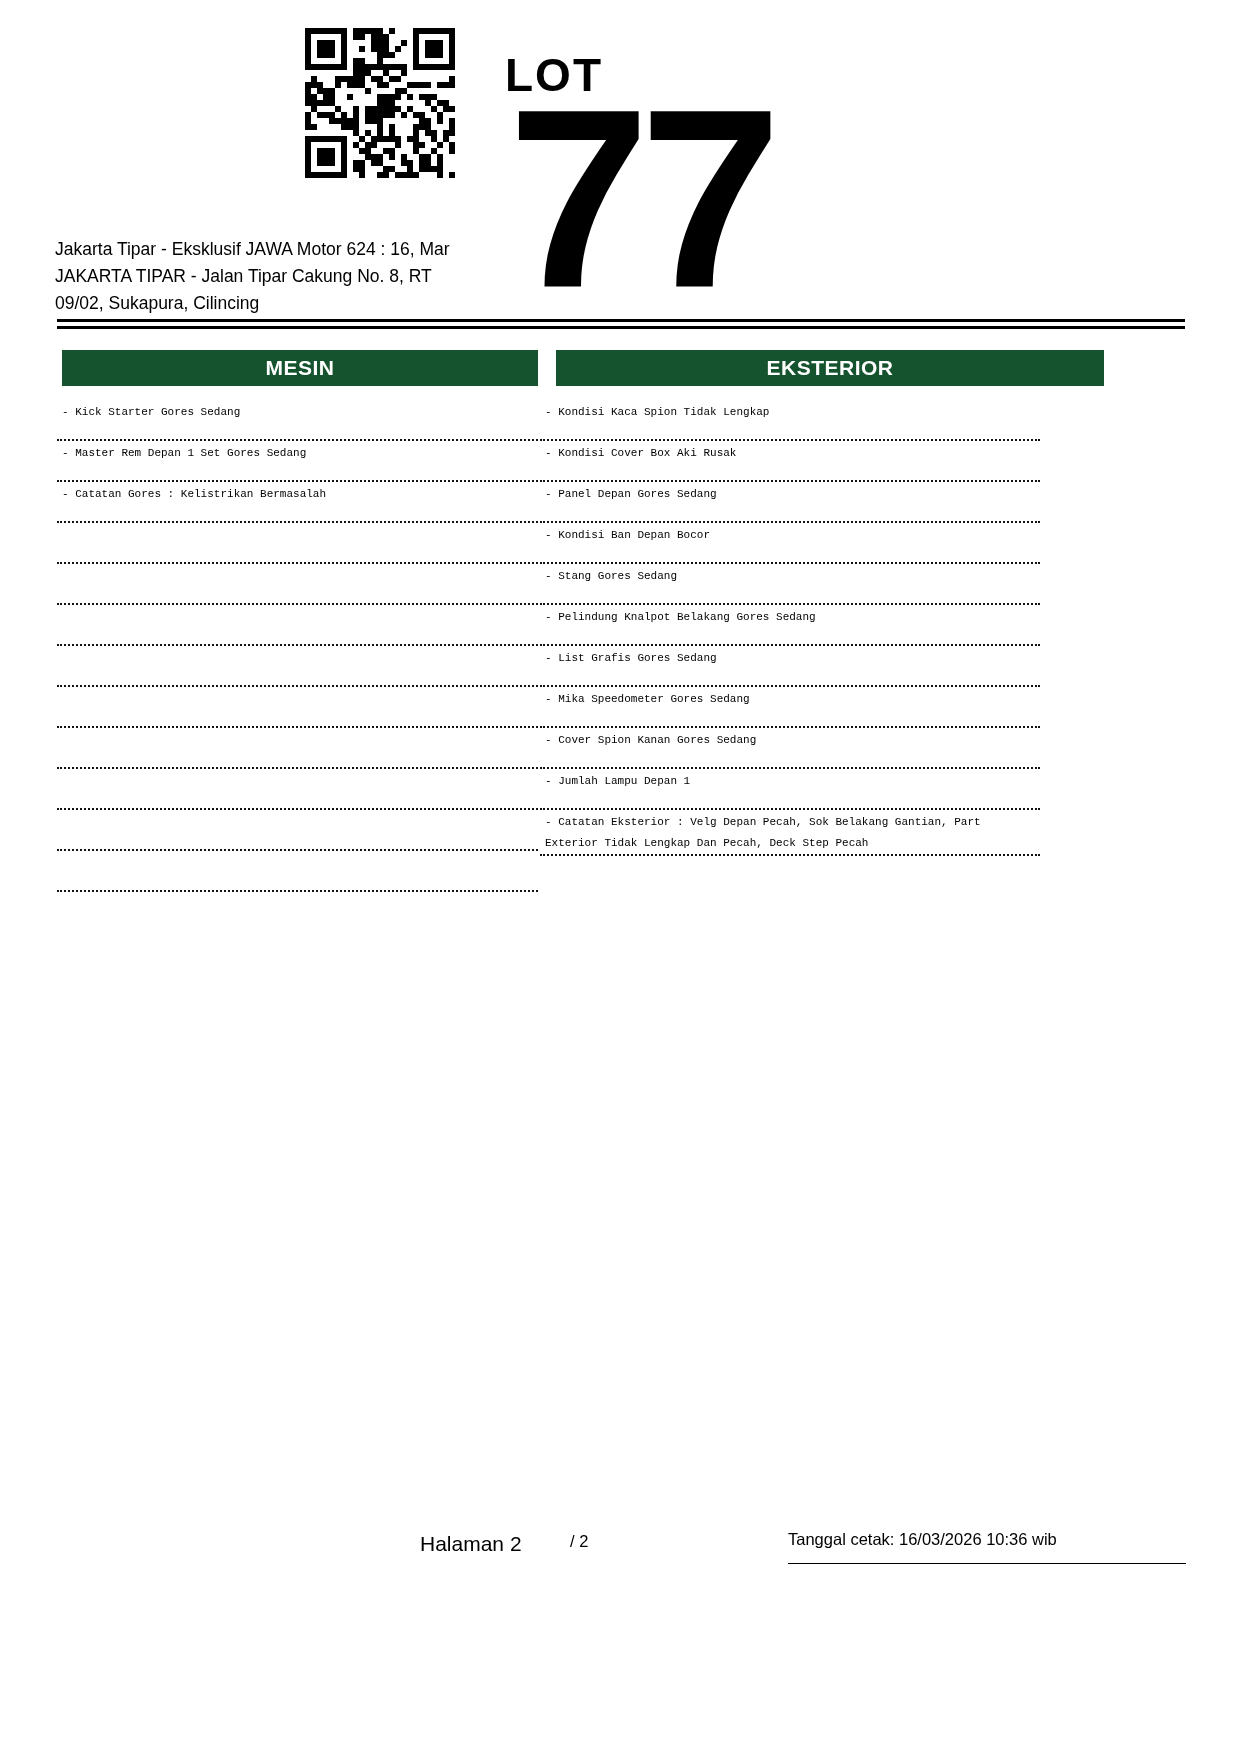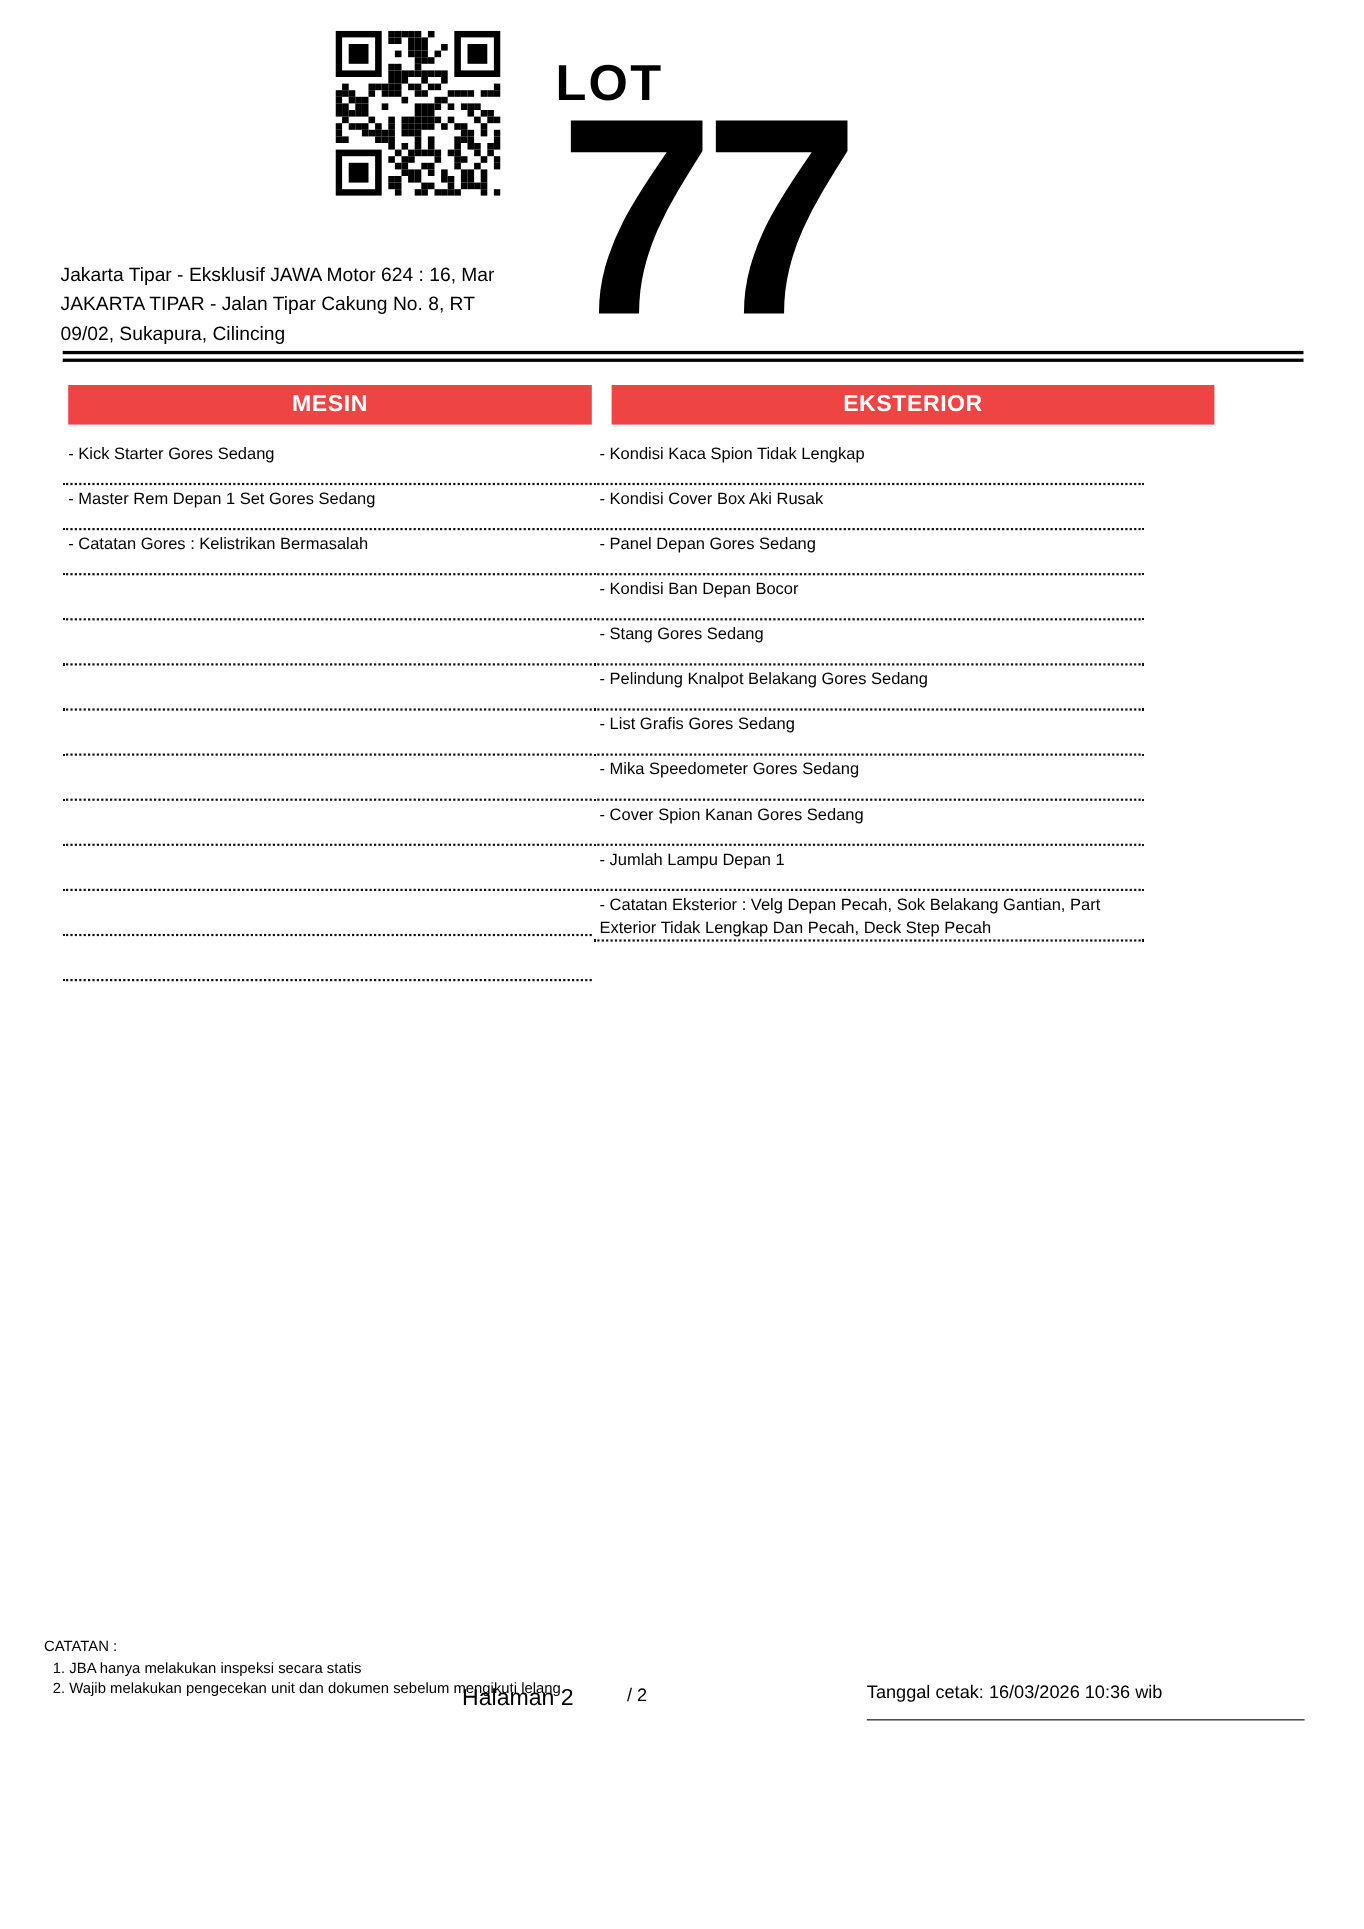--- a/index.html
+++ b/index.html
@@ -54,21 +54,21 @@
     top: 319px;
     width: 1128px;
     height: 4px;
     border-top: 3.5px solid #000;
     border-bottom: 3.5px solid #000;
   }
   .col-header {
     position: absolute;
     top: 350px;
     height: 36px;
-    background: #ef4444;
+    background: #14532d;
     color: #ffffff;
     font-size: 21px;
     font-weight: bold;
     display: flex;
     align-items: center;
     justify-content: center;
     letter-spacing: 0.5px;
   }
   .col-header.mesin { left: 62px; width: 476px; }
   .col-header.eksterior { left: 556px; width: 548px; }
@@ -76,22 +76,23 @@
     position: absolute;
     top: 400px;
   }
   .list.mesin { left: 57px; width: 481px; }
   .list.eksterior { left: 540px; width: 500px; }
   .row {
     min-height: 41px;
     box-sizing: border-box;
     border-bottom: 2px dotted #111;
     padding: 2px 2px 0 5px;
-    font-size: 15px;
+    font-size: 11px;
     line-height: 21px;
+    font-family: Liberation Mono, monospace;
   }
   .catatan {
     position: absolute;
     left: 40px;
     top: 1488px;
     font-size: 13.5px;
     line-height: 18px;
   }
   .catatan-title {
     font-weight: normal;
@@ -397,25 +398,18 @@
       <div class="row">- Kondisi Ban Depan Bocor</div>
       <div class="row">- Stang Gores Sedang</div>
       <div class="row">- Pelindung Knalpot Belakang Gores Sedang</div>
       <div class="row">- List Grafis Gores Sedang</div>
       <div class="row">- Mika Speedometer Gores Sedang</div>
       <div class="row">- Cover Spion Kanan Gores Sedang</div>
       <div class="row">- Jumlah Lampu Depan 1</div>
       <div class="row">- Catatan Eksterior :  Velg Depan Pecah, Sok Belakang Gantian, Part Exterior Tidak Lengkap Dan Pecah, Deck Step Pecah</div>
     </div>
 
-  <div class="catatan">
-    <div class="catatan-title">CATATAN :</div>
-    <div>
-        <div class="note-line">1. JBA hanya melakukan inspeksi secara statis</div>
-        <div class="note-line">2. Wajib melakukan pengecekan unit dan dokumen sebelum mengikuti lelang</div>
-      </div>
-  </div>
 
   <div class="page-number">Halaman 2</div>
   <div class="page-total">/ 2</div>
   <div class="print-date">Tanggal cetak: 16/03/2026 10:36 wib</div>
 
 </div>
 
 </body></html>

